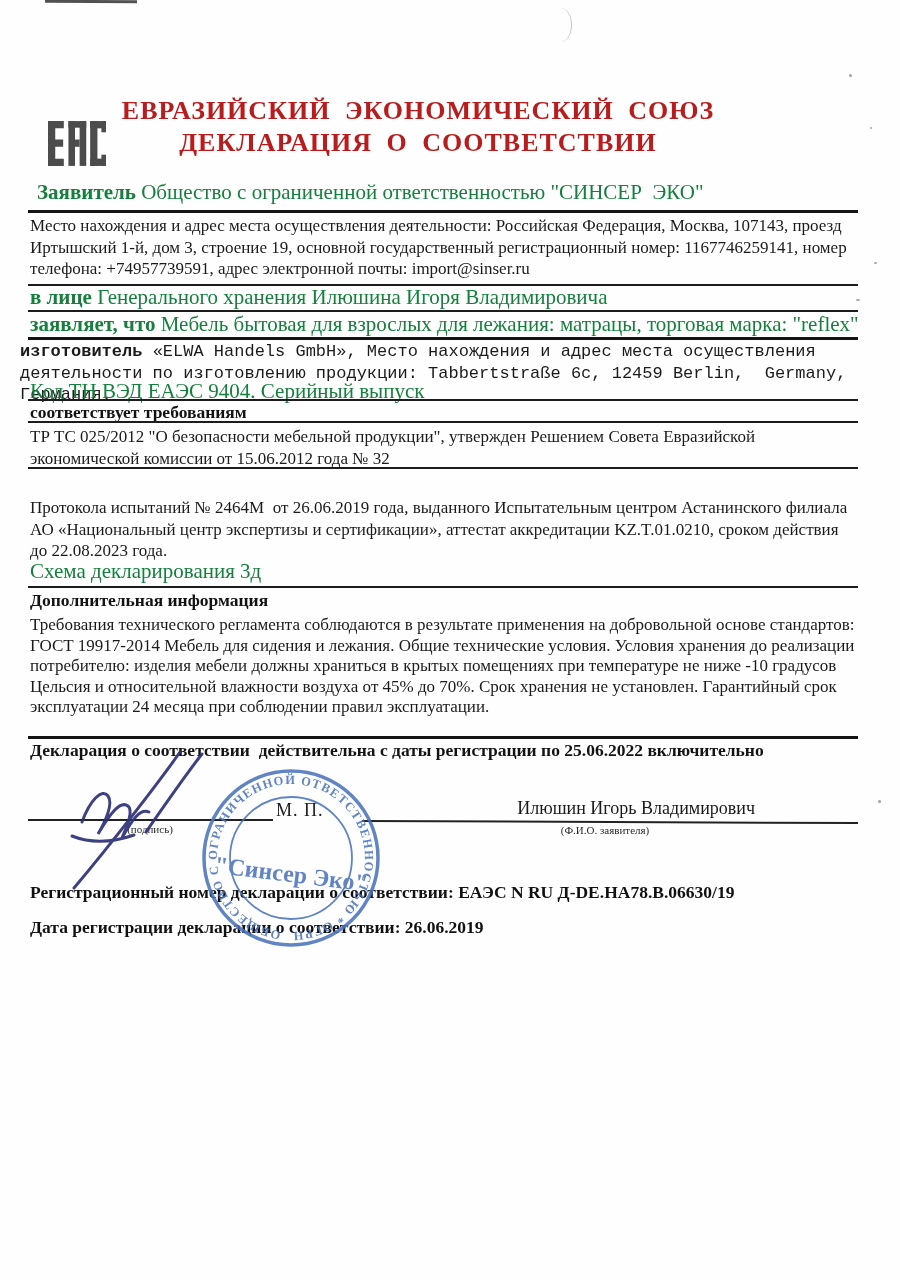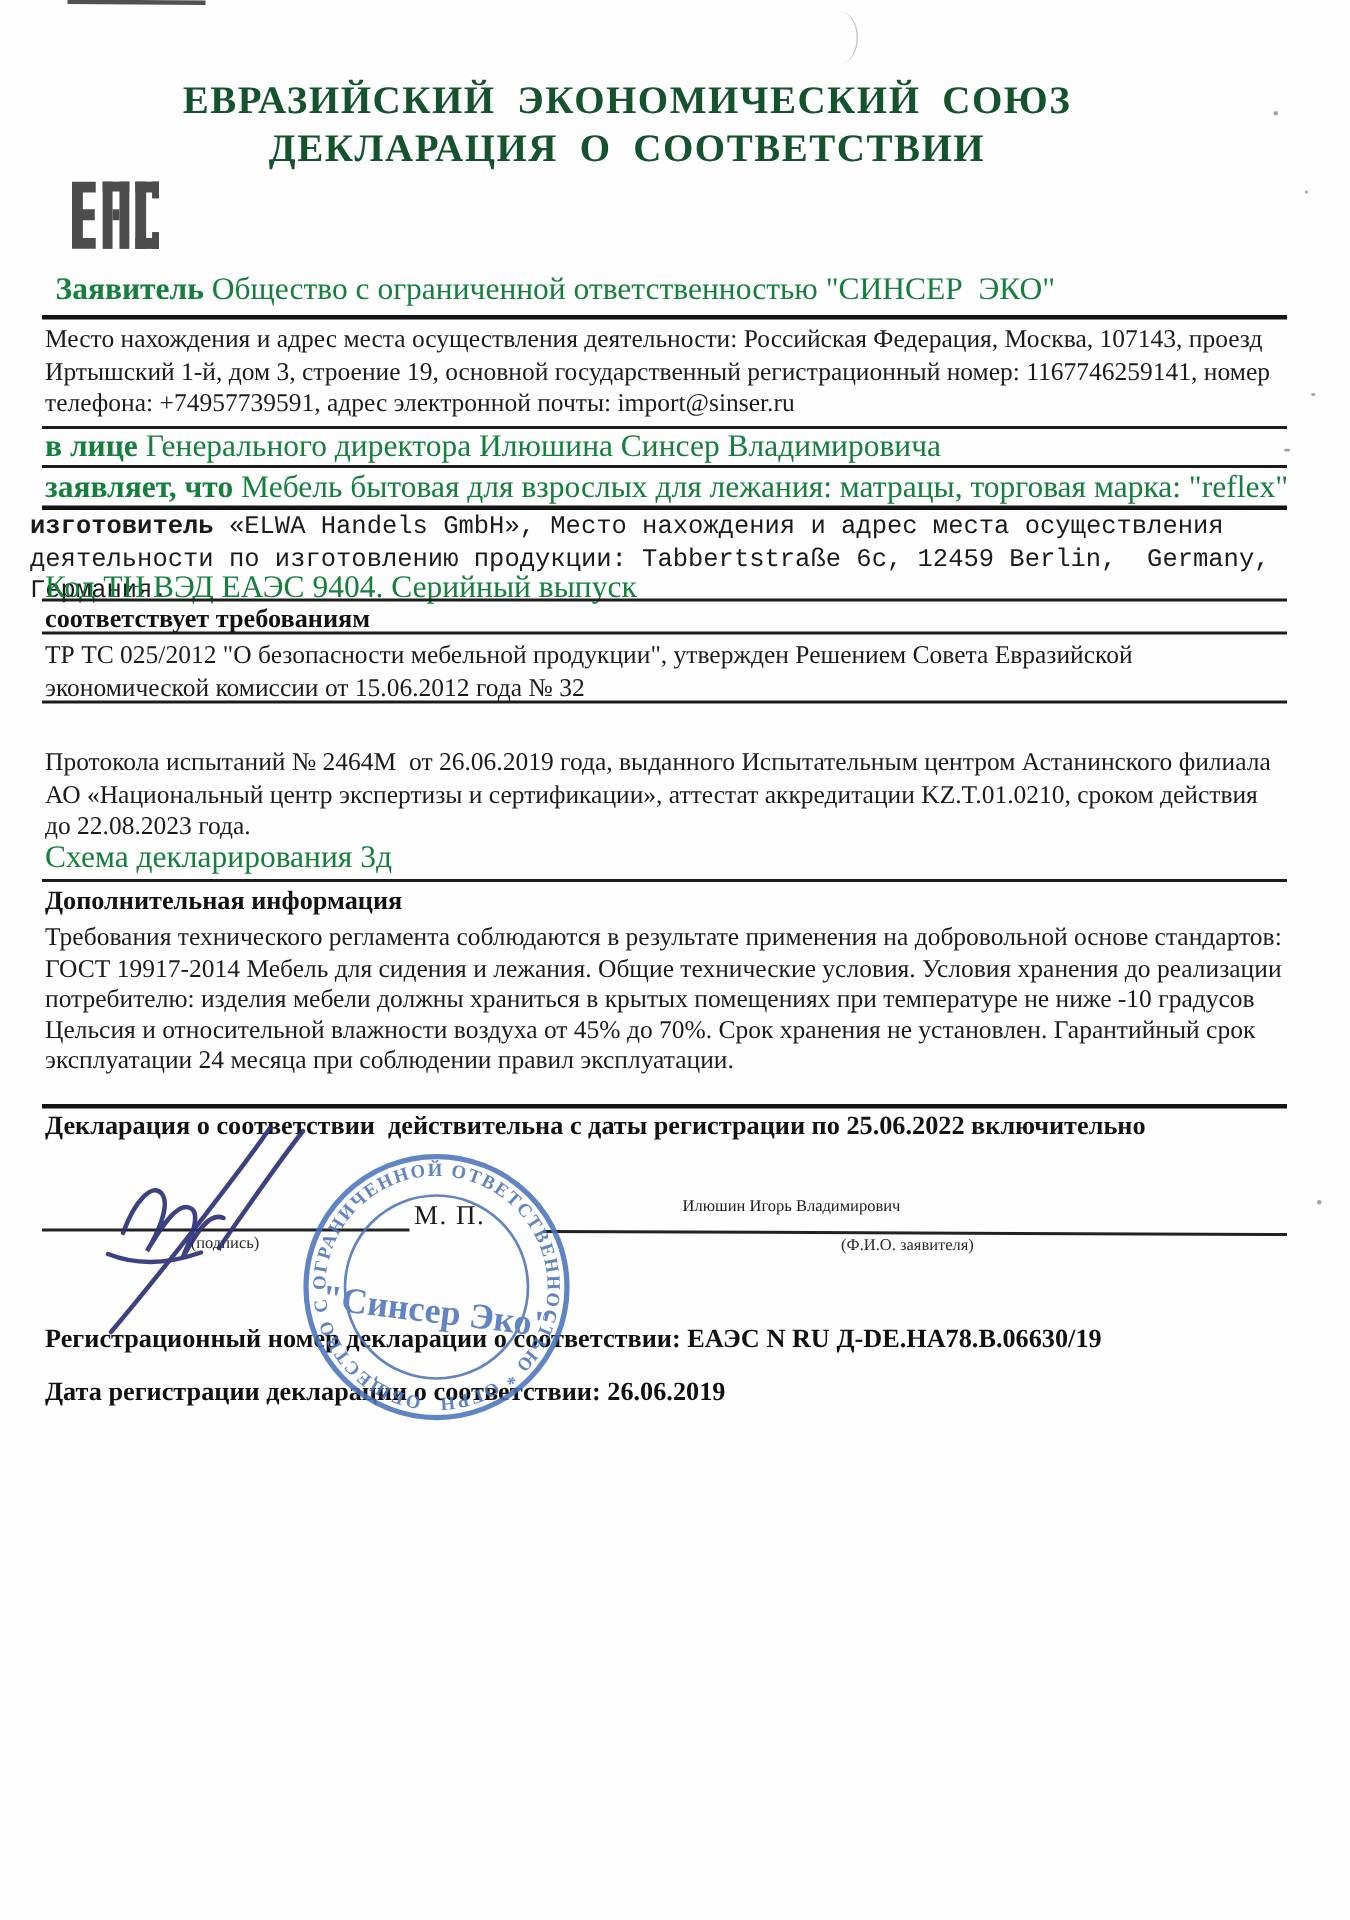--- a/index.html
+++ b/index.html
@@ -6,33 +6,34 @@
   html, body { width: 900px; background: #ffffff; }
   body { font-family: "Liberation Serif", "DejaVu Serif", serif; color: #1a1a1a; }
   .page {
     position: relative; width: 900px; height: 1280px;
     background: #fefefe; overflow: hidden;
   }
   .abs { position: absolute; }
   .title-line {
     position: absolute; width: 836px; text-align: center;
     font-size: 26px; font-weight: 700; letter-spacing: 1px; word-spacing: 7px;
-    color: #14532d;
+    color: #b91c1c;
+    margin-top: 44px;
   }
   .line { font-size: 21px; line-height: 21px; color: #15803d; }
   .line b { font-weight: 700; }
   .para { font-size: 17px; line-height: 21.5px; width: 828px; color: #1b1b1b; text-align: left; }
   .heading { font-size: 17.5px; font-weight: 700; color: #131313; }
   [data-bind] { white-space: pre-wrap; }
   .rule { position: absolute; left: 28px; width: 830px; height: 2px; background: #1c1c1c; }
   .rule.thick { height: 2.6px; background:#141414; }
   .rule.thin { height: 1.6px; }
   .caption { font-size: 11px; color: #2a2a2a; text-align: center; }
   .mp { font-size: 18px; color: #1b1b1b; letter-spacing: 1px; }
-  .fio { font-size: 11px; width: 300px; text-align: left; }
+  .fio { font-size: 18px; width: 300px; text-align: right; }
   .regline { font-size: 17.5px; font-weight: 700; color: #111; }
   .sig-svg { position: absolute; z-index: 6; }
   .stamp-svg { position: absolute; z-index: 7; opacity: 0.87; }
   .eac-svg { position: absolute; }
   .artifact { position: absolute; background: #555; opacity: 0.55; border-radius: 50%; }
   .smudge { position: absolute; left: 45px; top: 0; width: 92px; height: 3px;
             background: #333; transform: rotate(0.4deg); opacity: .85; }
   .arc-mark { position: absolute; left: 556px; top: 8px; width: 16px; height: 34px;
               border-right: 1.5px solid #c6c6c6; border-radius: 0 70% 70% 0 / 0 50% 50% 0; }
   .sigline { position: absolute; height: 1.8px; background: #222; z-index: 3; }
@@ -69,21 +70,21 @@
   </svg>
 
   <div class="abs line" style="left:37px;top:182px;"><b data-bind="declaration.applicant_label">Заявитель</b> <span data-bind="declaration.applicant_value">Общество с ограниченной ответственностью "СИНСЕР  ЭКО"</span></div>
 
   <div class="rule thick" style="top:210px;"></div>
 
   <div class="abs para" style="left:30px;top:215px;" data-bind="declaration.address_text">Место нахождения и адрес места осуществления деятельности: Российская Федерация, Москва, 107143, проезд Иртышский 1-й, дом 3, строение 19, основной государственный регистрационный номер: 1167746259141, номер телефона: +74957739591, адрес электронной почты: import@sinser.ru</div>
 
   <div class="rule" style="top:284px;"></div>
 
-  <div class="abs line" style="left:30px;top:287px;"><b data-bind="declaration.in_person_label">в лице</b> <span data-bind="declaration.in_person_value">Генерального директора Илюшина Синсер Владимировича</span></div>
+  <div class="abs line" style="left:30px;top:287px;"><b data-bind="declaration.in_person_label">в лице</b> <span data-bind="declaration.in_person_value">Генерального хранения Илюшина Игоря Владимировича</span></div>
 
   <div class="rule" style="top:310px;"></div>
 
   <div class="abs line" style="left:30px;top:314px;"><b data-bind="declaration.declares_label">заявляет, что</b> <span data-bind="declaration.declares_value">Мебель бытовая для взрослых для лежания: матрацы, торговая марка: "reflex"</span></div>
 
   <div class="rule thick" style="top:337px;"></div>
 
   <div class="abs para" style="left:20px;top:341px;font-family:Liberation Mono, monospace;"><b data-bind="declaration.manufacturer_label">изготовитель</b> <span data-bind="declaration.manufacturer_value">«ELWA Handels GmbH», Место нахождения и адрес места осуществления деятельности по изготовлению продукции: Tabbertstraße 6c, 12459 Berlin,  Germany,  Германия.</span></div>
   <div class="abs line" style="left:30px;top:381px;" data-bind="declaration.code_line">Код ТН ВЭД ЕАЭС 9404. Серийный выпуск</div>
 

